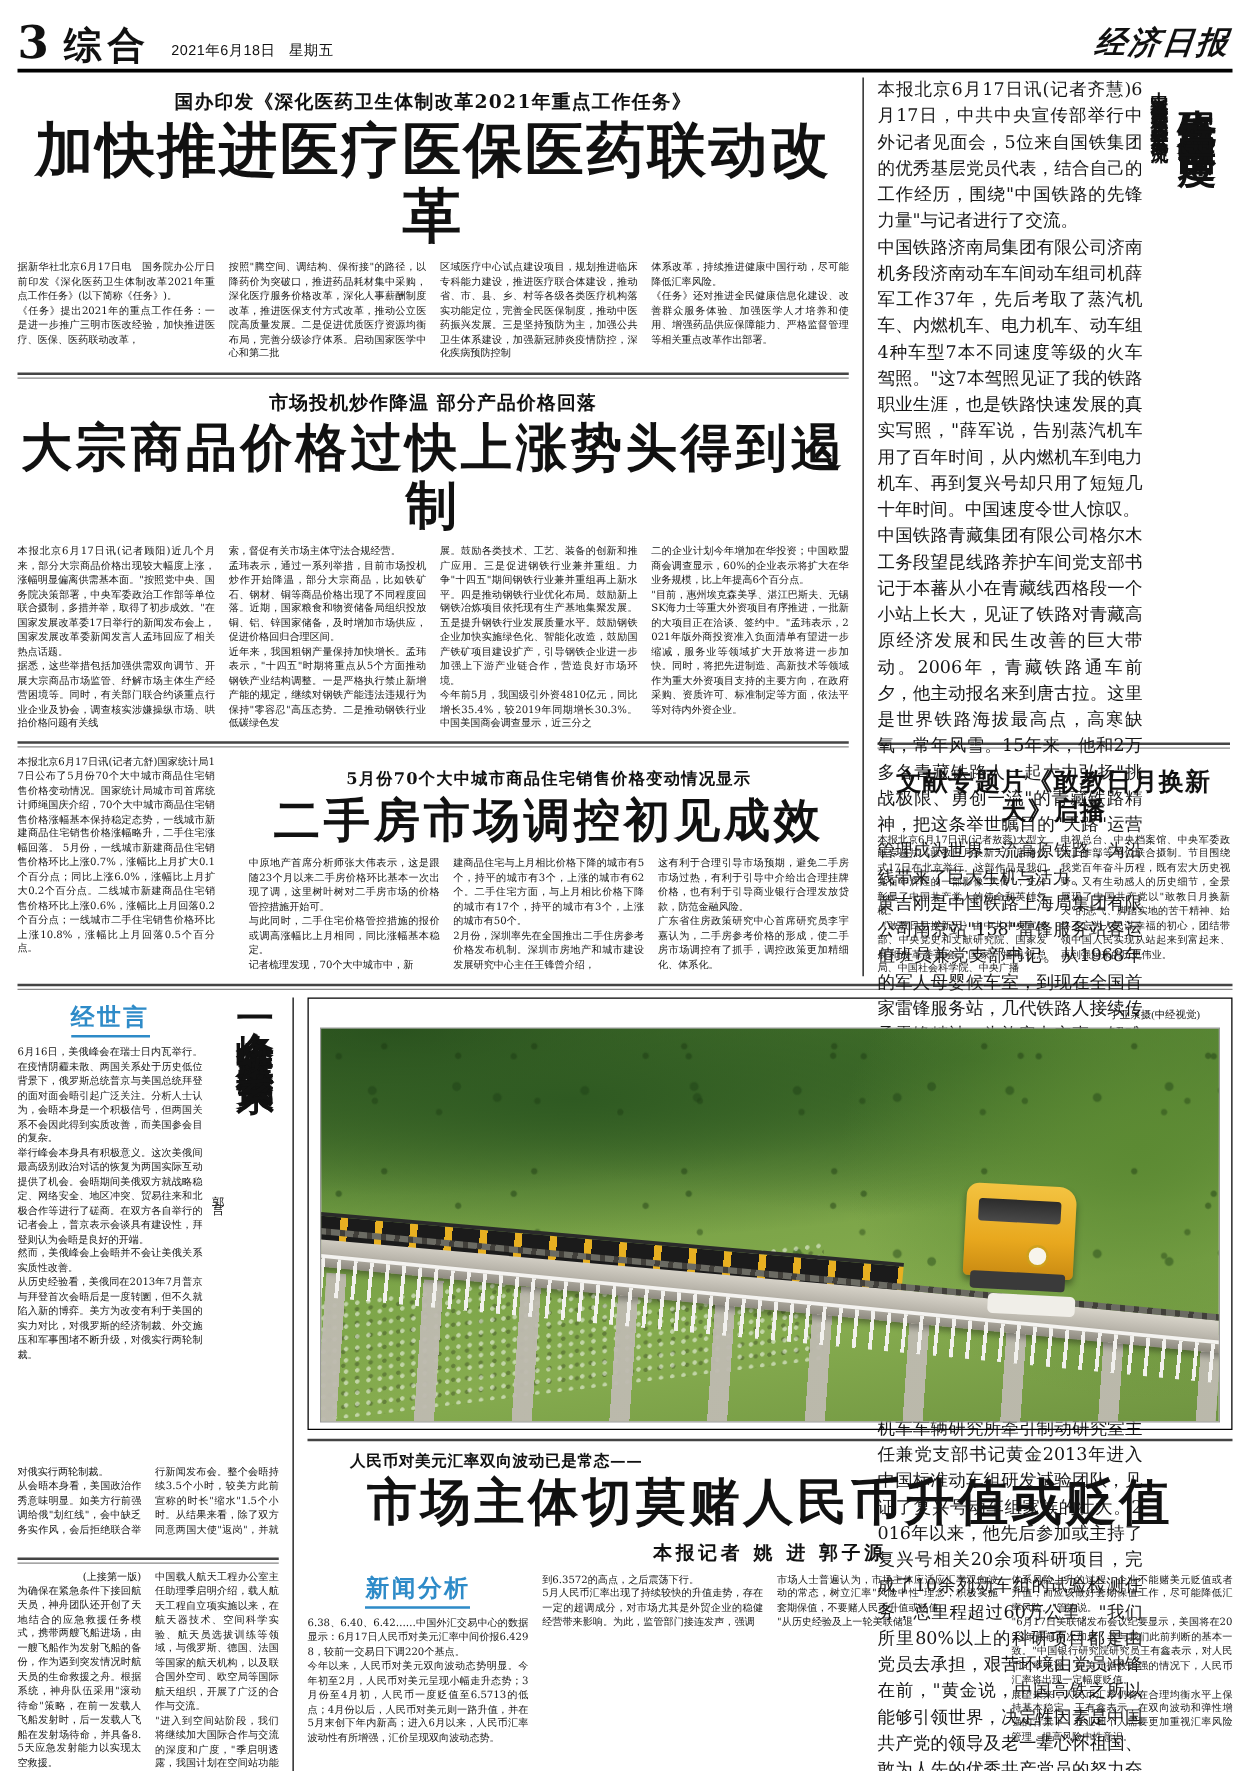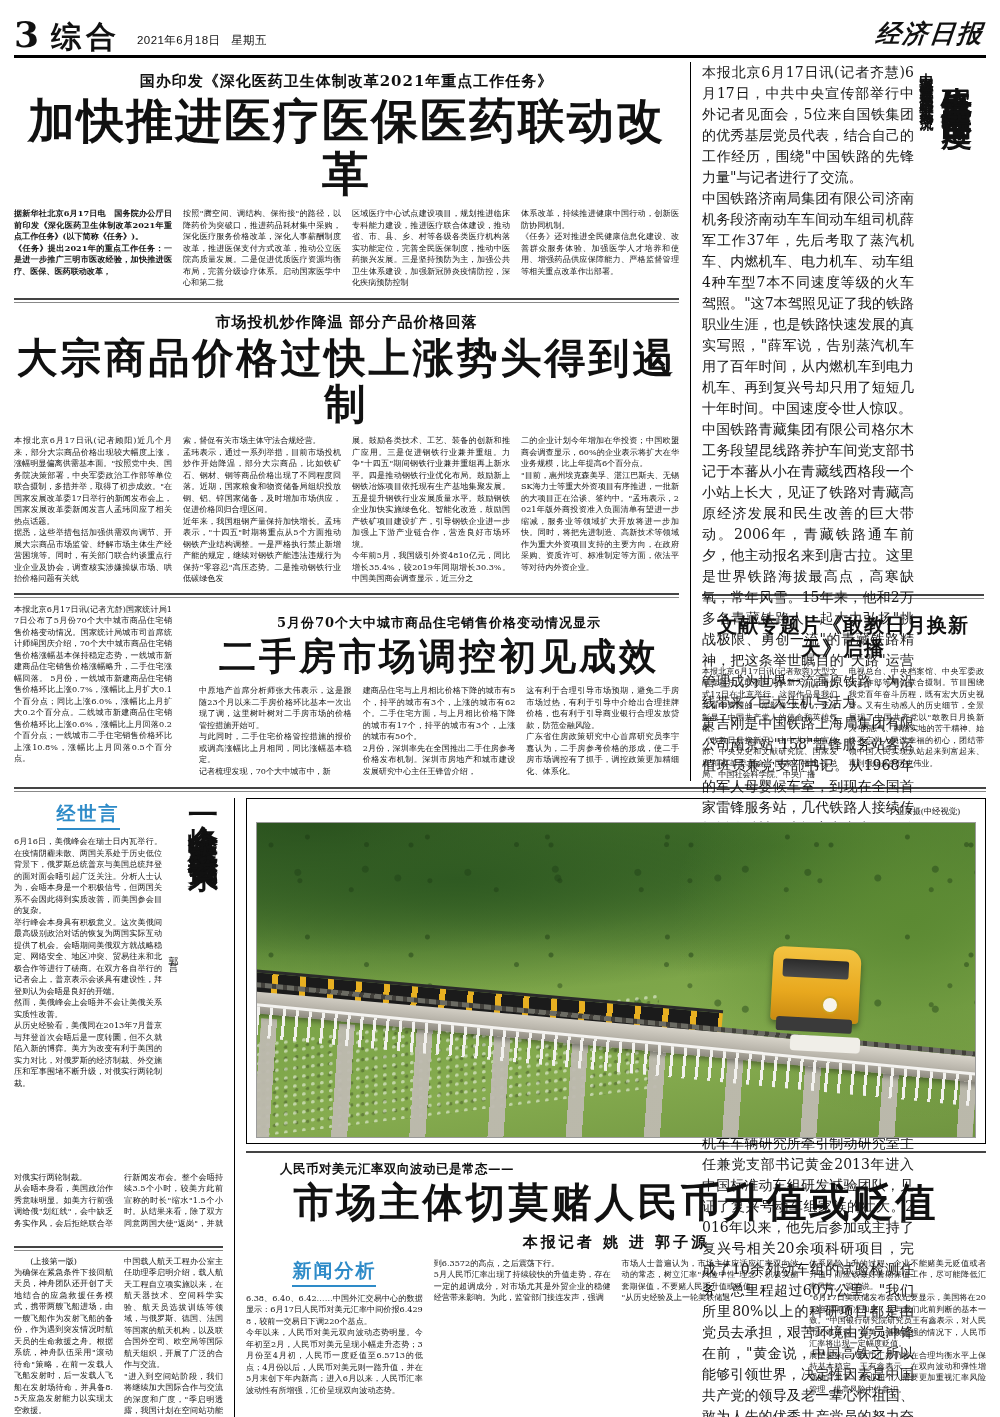--- a/index.html
+++ b/index.html
@@ -182,21 +182,21 @@
     background:#f0eee8; border-radius:4px; transform: rotate(3deg); z-index:3;
   }
   .loco-emblem {
     position:absolute; right:19%; top:55%; width:18px; height:18px; border-radius:50%;
     background:#f7f4ec; border:2px solid #cfa01c; z-index:4;
   }
 
   .photo-frame { border: 1px solid #9a9a9a; }
 
   .article-box { border: 1px solid #000; padding: 7px 9px 5px; }
-  .note { font-size: 8.1px; font-family:"DejaVu Serif",serif; }
+  .note { font-size: 8.1px; font-family:"DejaVu Serif",serif;text-align:right; }
 </style>
 </head>
 <body>
 
 <div class="page">
 
   <div class="masthead">
     <span class="pagenum">3</span>
     <span class="section-name">综合</span>
     <span class="issue-date">
@@ -208,25 +208,25 @@
   <div class="rule-thick"></div>
 
   <div class="top-zone" style="margin-top:4px;">
 
     <div class="top-left">
 
       <div>
         <div class="kicker">国办印发《深化医药卫生体制改革2021年重点工作任务》</div>
         <div class="headline-main">加快推进医疗医保医药联动改革</div>
         <div class="cols">
-          <div class="col body-text" style="white-space:pre-line;font-weight:bold;">据新华社北京6月17日电　国务院办公厅日前印发《深化医药卫生体制改革2021年重点工作任务》(以下简称《任务》)。
+          <div class="col body-text" style="white-space:pre-line;">据新华社北京6月17日电　国务院办公厅日前印发《深化医药卫生体制改革2021年重点工作任务》(以下简称《任务》)。
 《任务》提出2021年的重点工作任务：一是进一步推广三明市医改经验，加快推进医疗、医保、医药联动改革，</div>
           <div class="col body-text" style="white-space:pre-line;">按照"腾空间、调结构、保衔接"的路径，以降药价为突破口，推进药品耗材集中采购，深化医疗服务价格改革，深化人事薪酬制度改革，推进医保支付方式改革，推动公立医院高质量发展。二是促进优质医疗资源均衡布局，完善分级诊疗体系。启动国家医学中心和第二批</div>
           <div class="col body-text" style="white-space:pre-line;">区域医疗中心试点建设项目，规划推进临床专科能力建设，推进医疗联合体建设，推动省、市、县、乡、村等各级各类医疗机构落实功能定位，完善全民医保制度，推动中医药振兴发展。三是坚持预防为主，加强公共卫生体系建设，加强新冠肺炎疫情防控，深化疾病预防控制</div>
-          <div class="col body-text" style="white-space:pre-line;">体系改革，持续推进健康中国行动，创新医防协同机制。
+          <div class="col body-text" style="white-space:pre-line;">体系改革，持续推进健康中国行动，尽可能降低汇率风险。
 《任务》还对推进全民健康信息化建设、改善群众服务体验、加强医学人才培养和使用、增强药品供应保障能力、严格监督管理等相关重点改革作出部署。</div>
         </div>
       </div>
 
       <div class="rule-mid" style="margin:9px 0 0;"></div>
       <div class="rule-hair" style="margin-top:2px;"></div>
 
       <div>
         <div class="kicker">市场投机炒作降温 部分产品价格回落</div>
         <div class="headline-serif">大宗商品价格过快上涨势头得到遏制</div>

